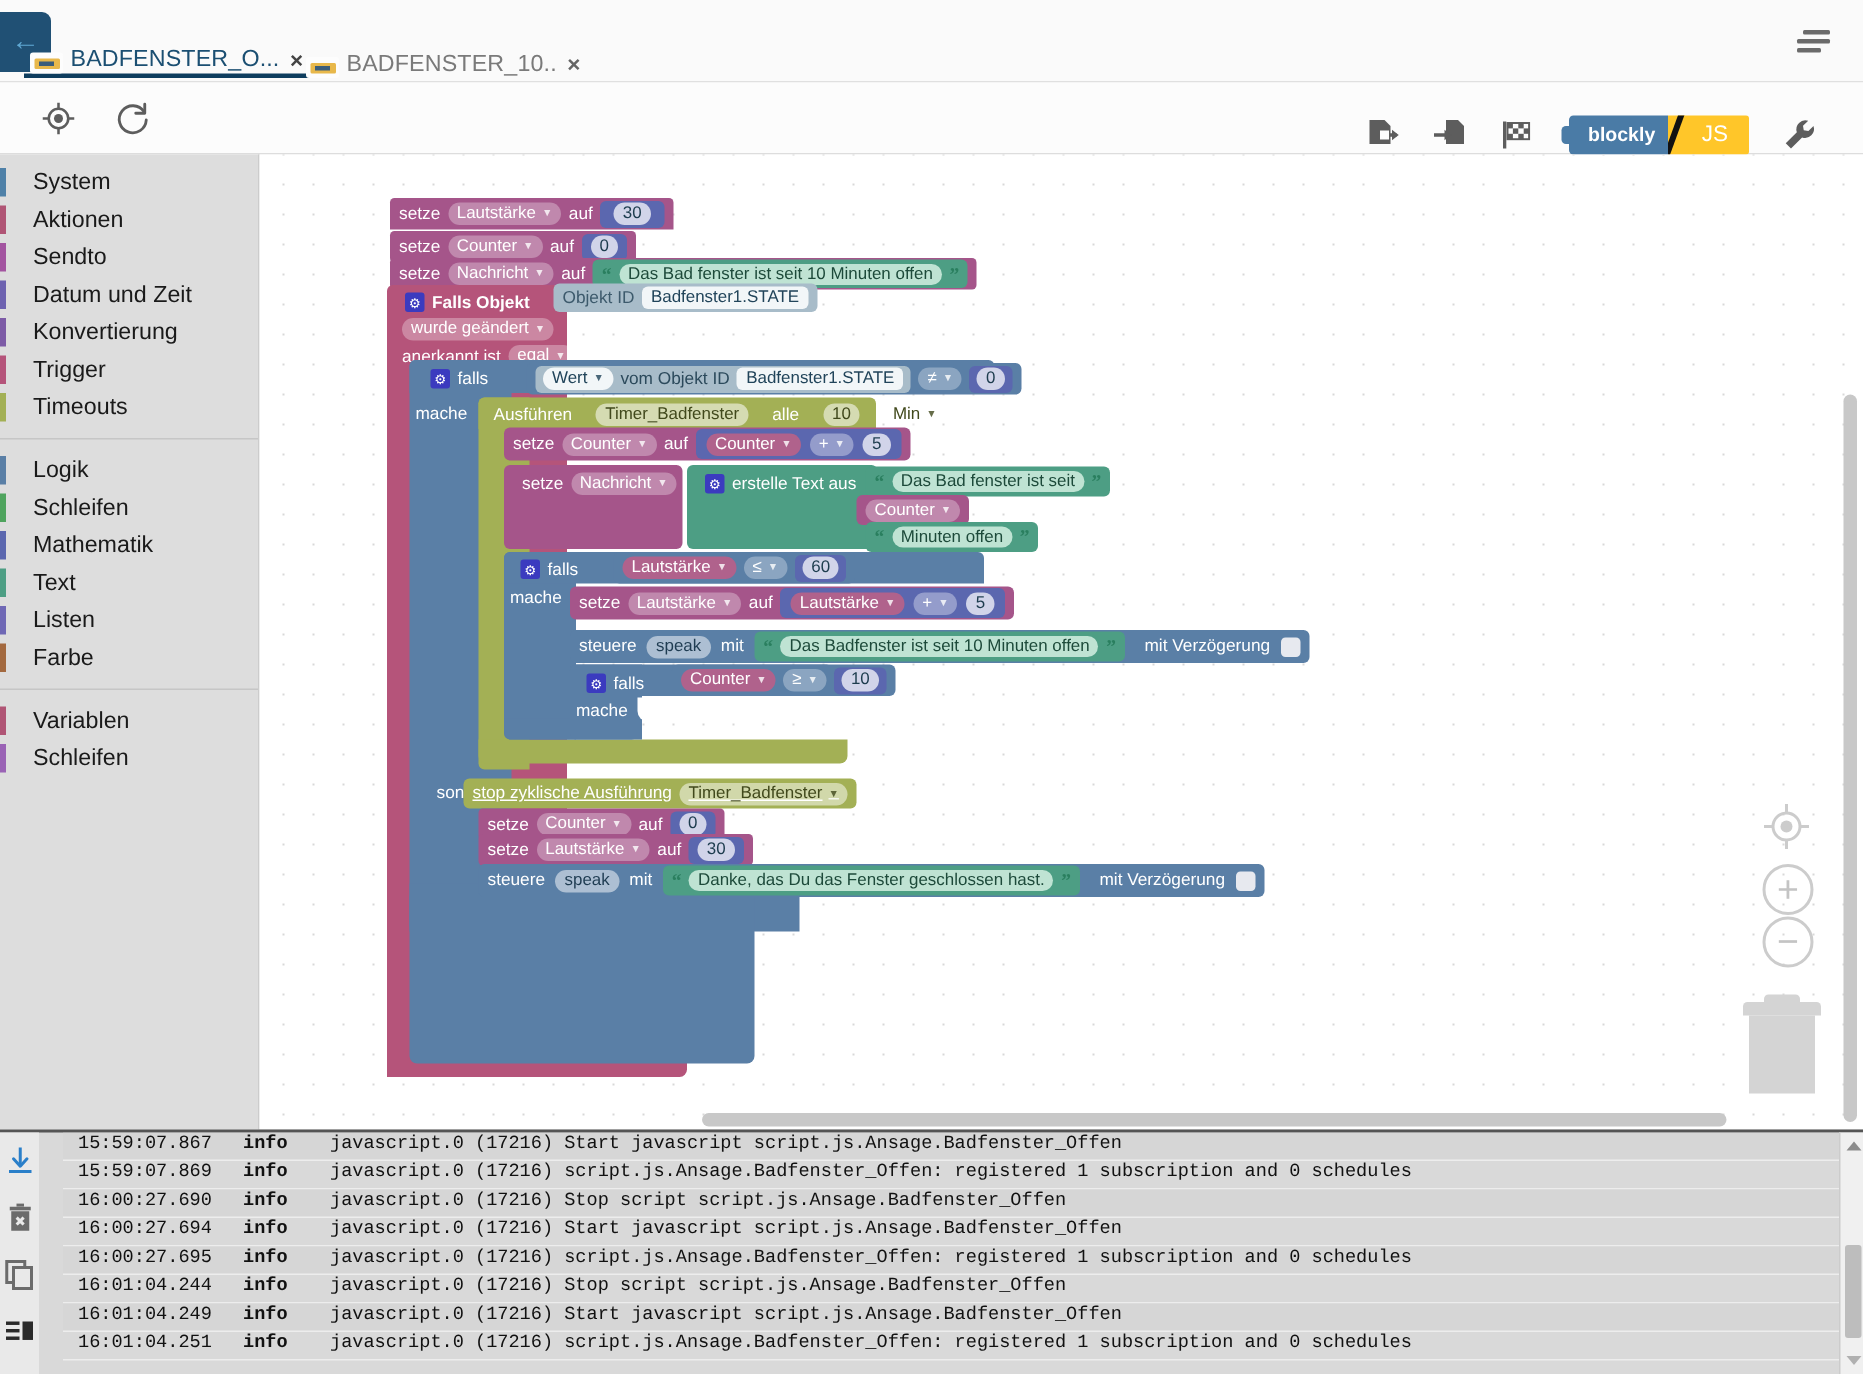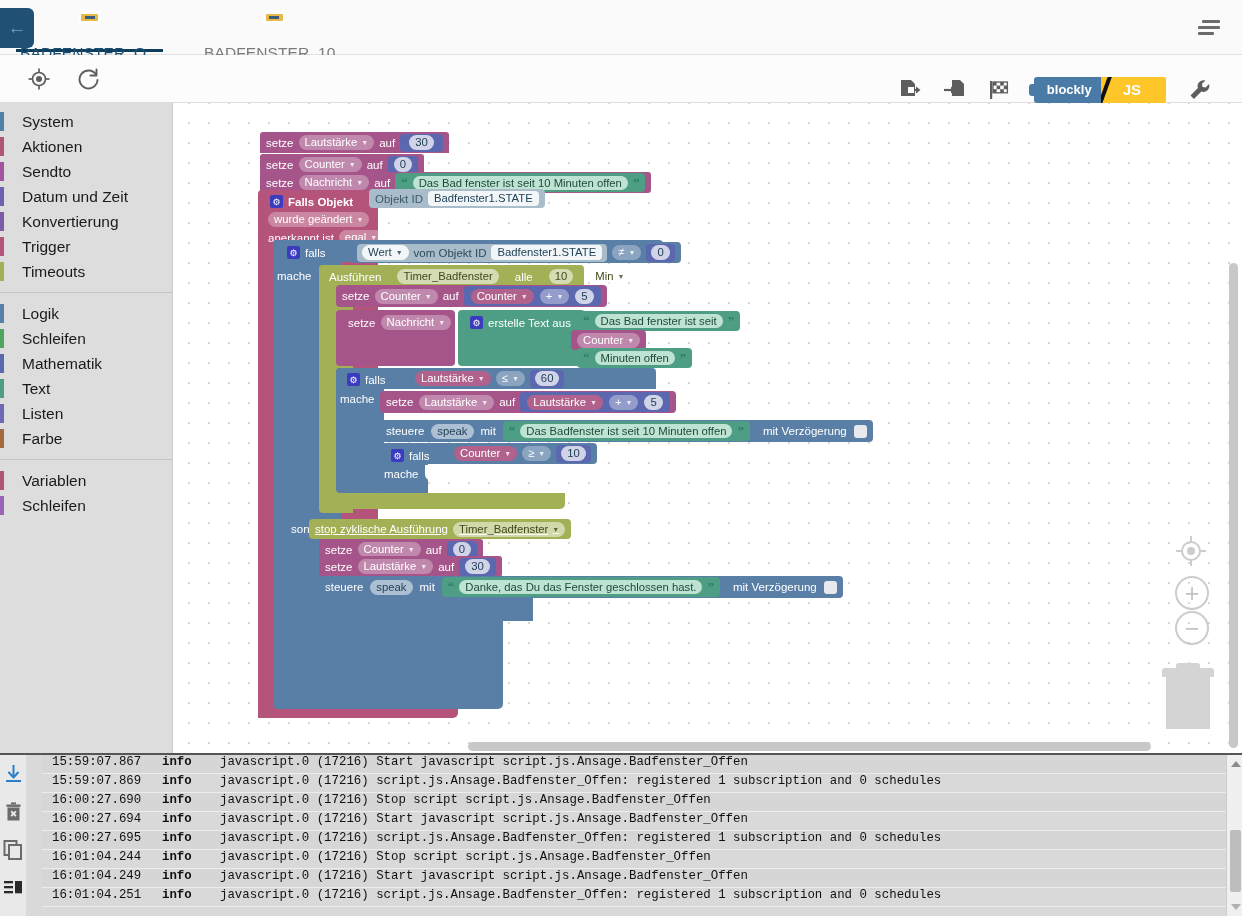--- a/index.html
+++ b/index.html
@@ -14,22 +14,22 @@
     background: #fafafa; border-bottom: 1px solid #e0e0e0;
   }
   .back-btn {
     position: absolute; left: 0; top: 8px; width: 34px; height: 40px;
     background: #205074; border-radius: 0 6px 6px 0;
     display: flex; align-items: center; justify-content: center;
     color: #5fa8d3; font-size: 19px; cursor: pointer;
   }
   .tab {
     position: absolute; top: 10px; height: 42px;
-    display: flex; align-items: center; gap: 20px;
-    font-size: 15.5px; cursor: pointer; padding: 0 4px; flex-direction: column;
+    display: flex; align-items: flex-end; gap: 5px;
+    font-size: 15.5px; cursor: pointer; padding: 0 4px;
   }
   .tab.active { color: #1b4f72; border-bottom: 3px solid #0e3d5e; }
   .tab.inactive { color: #7a7a7a; }
   .tab-icon {
     width: 22px; height: 14px; background: #fdfdfd;
     border-radius: 2px; position: relative; flex: none;
     display: flex; align-items: center; justify-content: center;
   }
   .tab-icon::before {
     content: ""; width: 17px; height: 7px;
@@ -79,22 +79,22 @@
     width: 7px; height: 12px; background: #4a7ba6; border-radius: 3px 0 0 3px;
   }
   .bjt-slash {
     width: 14px; height: 26px; background: #ffc629; position: relative; overflow: hidden;
   }
   .bjt-slash::after {
     content: ""; position: absolute; left: 2px; top: -3px; width: 4px; height: 32px;
     background: #111; transform: rotate(20deg);
   }
   .bjt-right {
-    background: #ffc629; color: #fff; font-size: 15px; font-weight: bold;
-    padding: 4px 25px 4px 8px; height: 26px; display: flex; align-items: center;
+    background: #ffc629; color: #fff; font-size: 15px; font-weight: normal;
+    padding: 4px 14px 4px 8px; height: 26px; display: flex; align-items: center;
     border-radius: 0 2px 2px 0;
   }
 
   
   .main { position: absolute; top: 103px; left: 0; width: 1242px; height: 650px; }
   .sidebar {
     position: absolute; left: 0; top: 0; width: 173px; height: 650px;
     background: #ddd; border-right: 1px solid #ccc; padding-top: 6px;
   }
   .cat {

